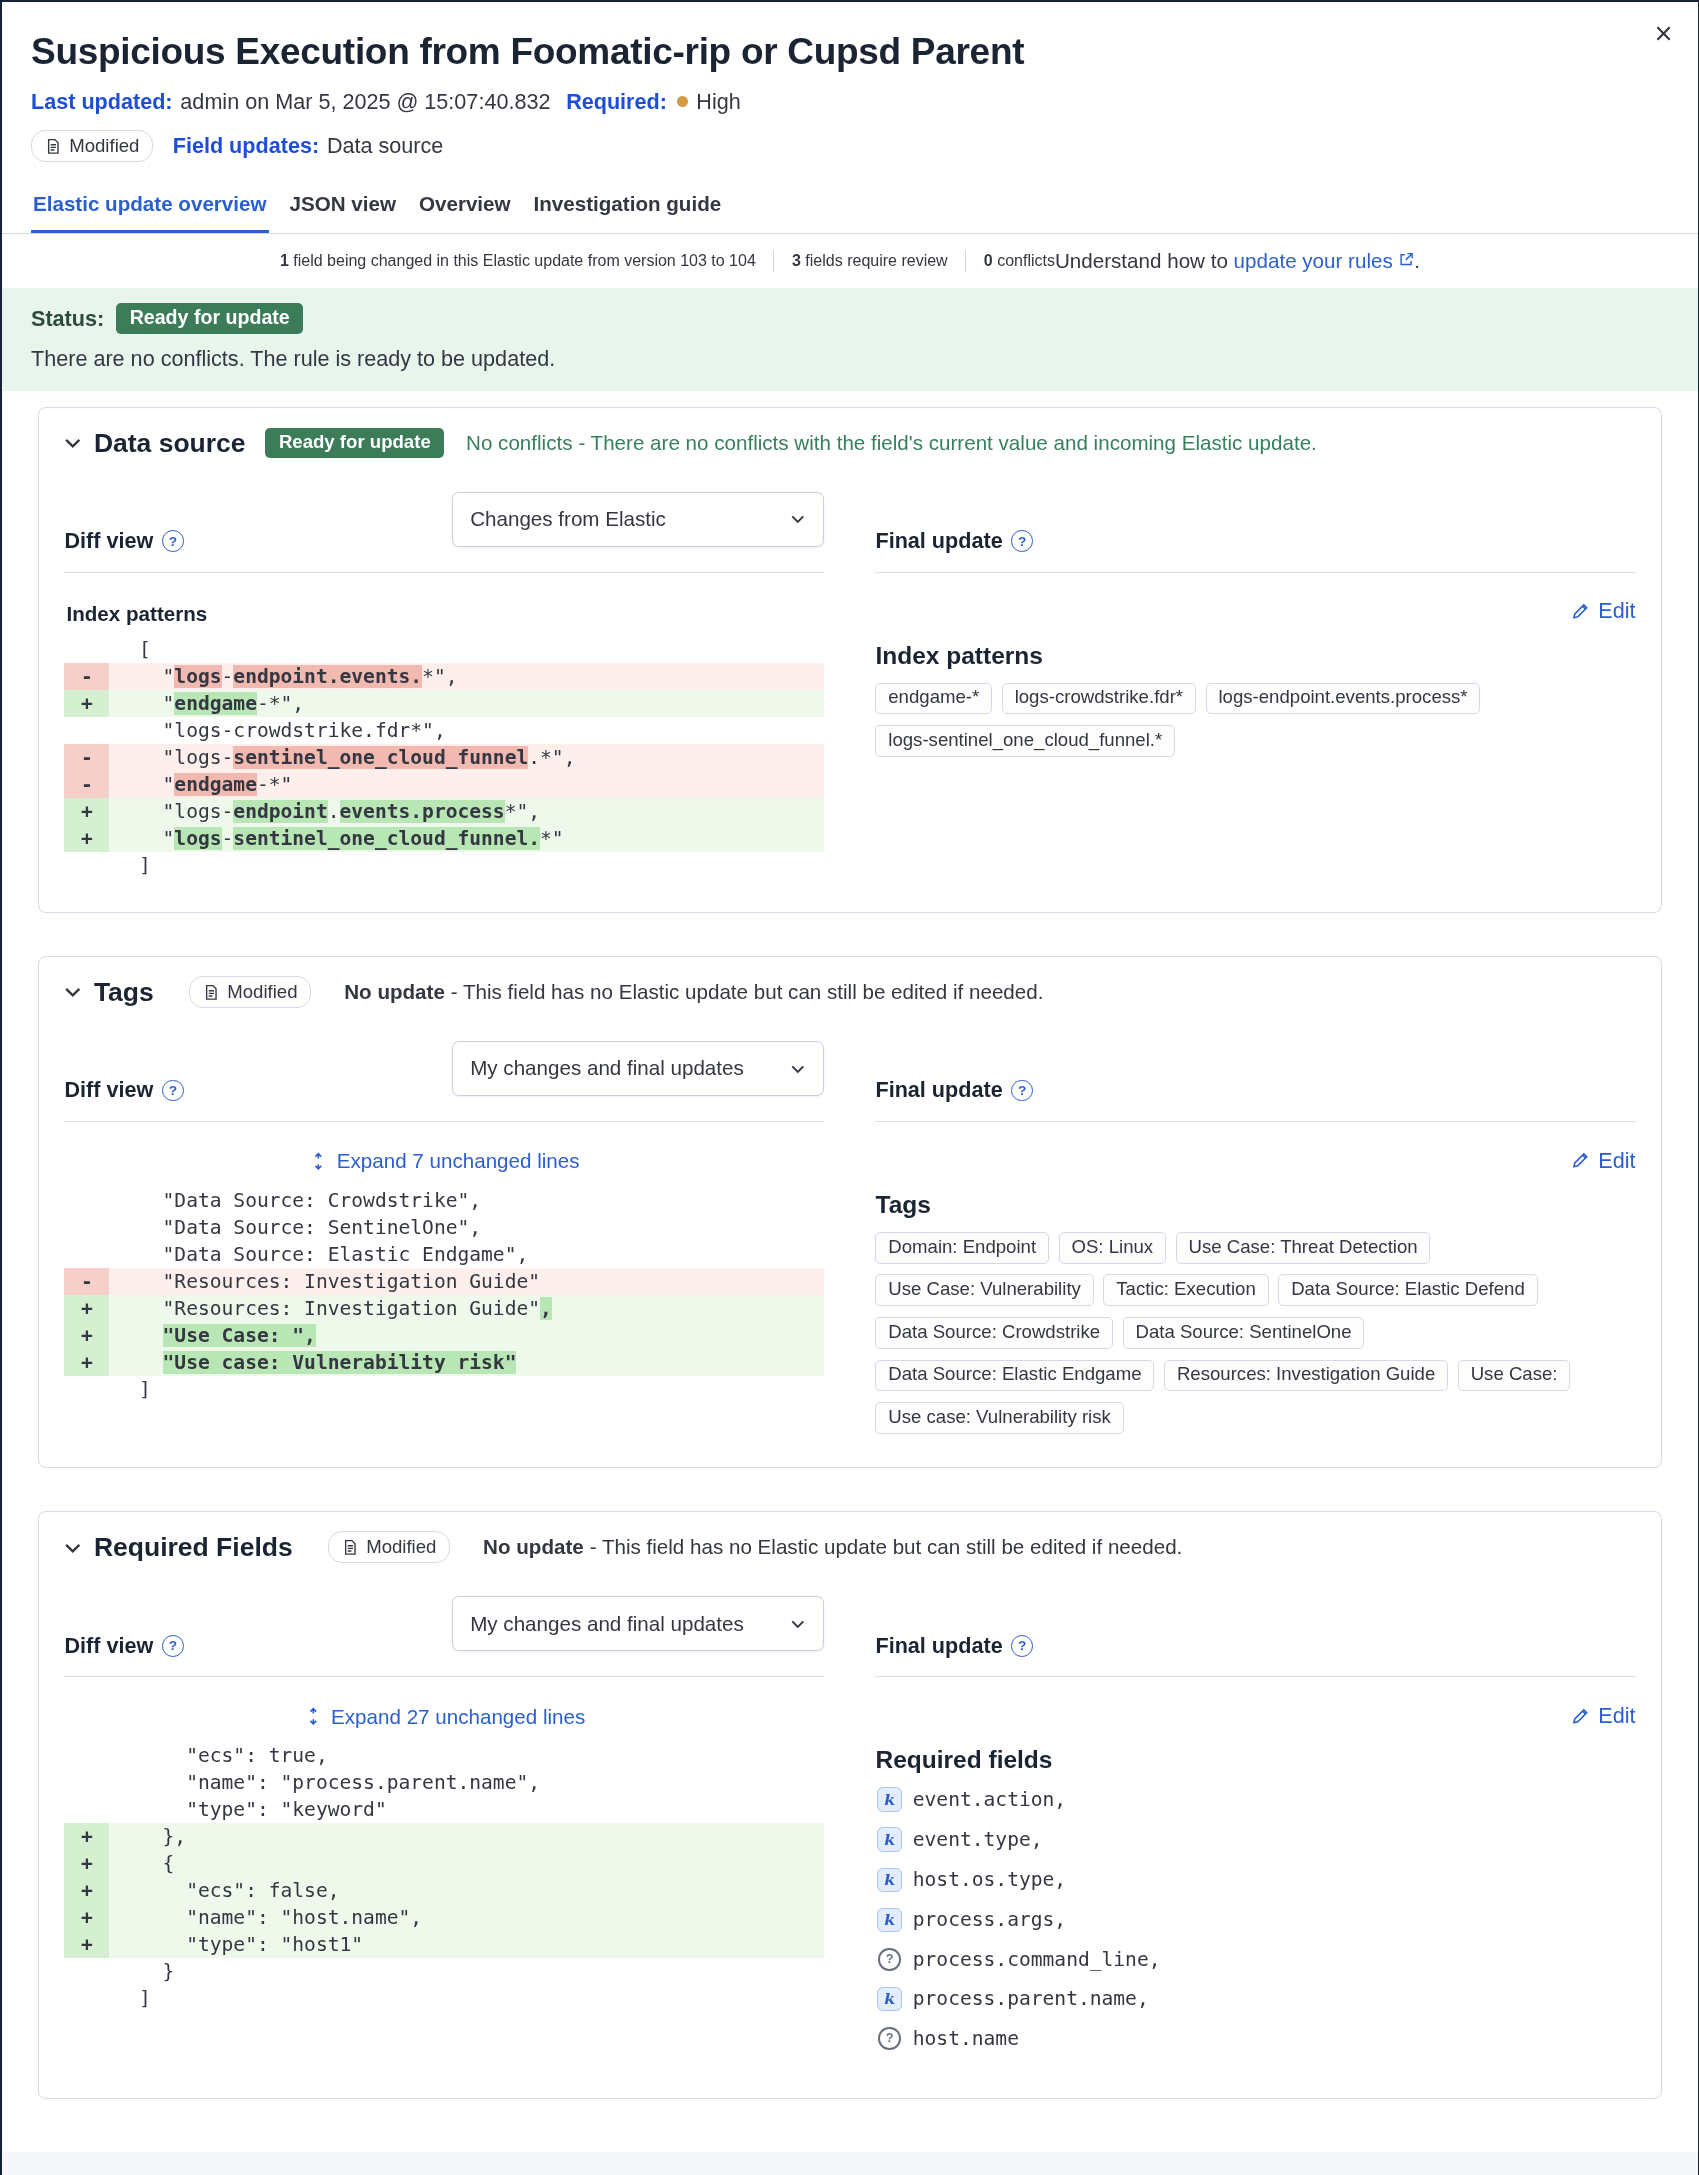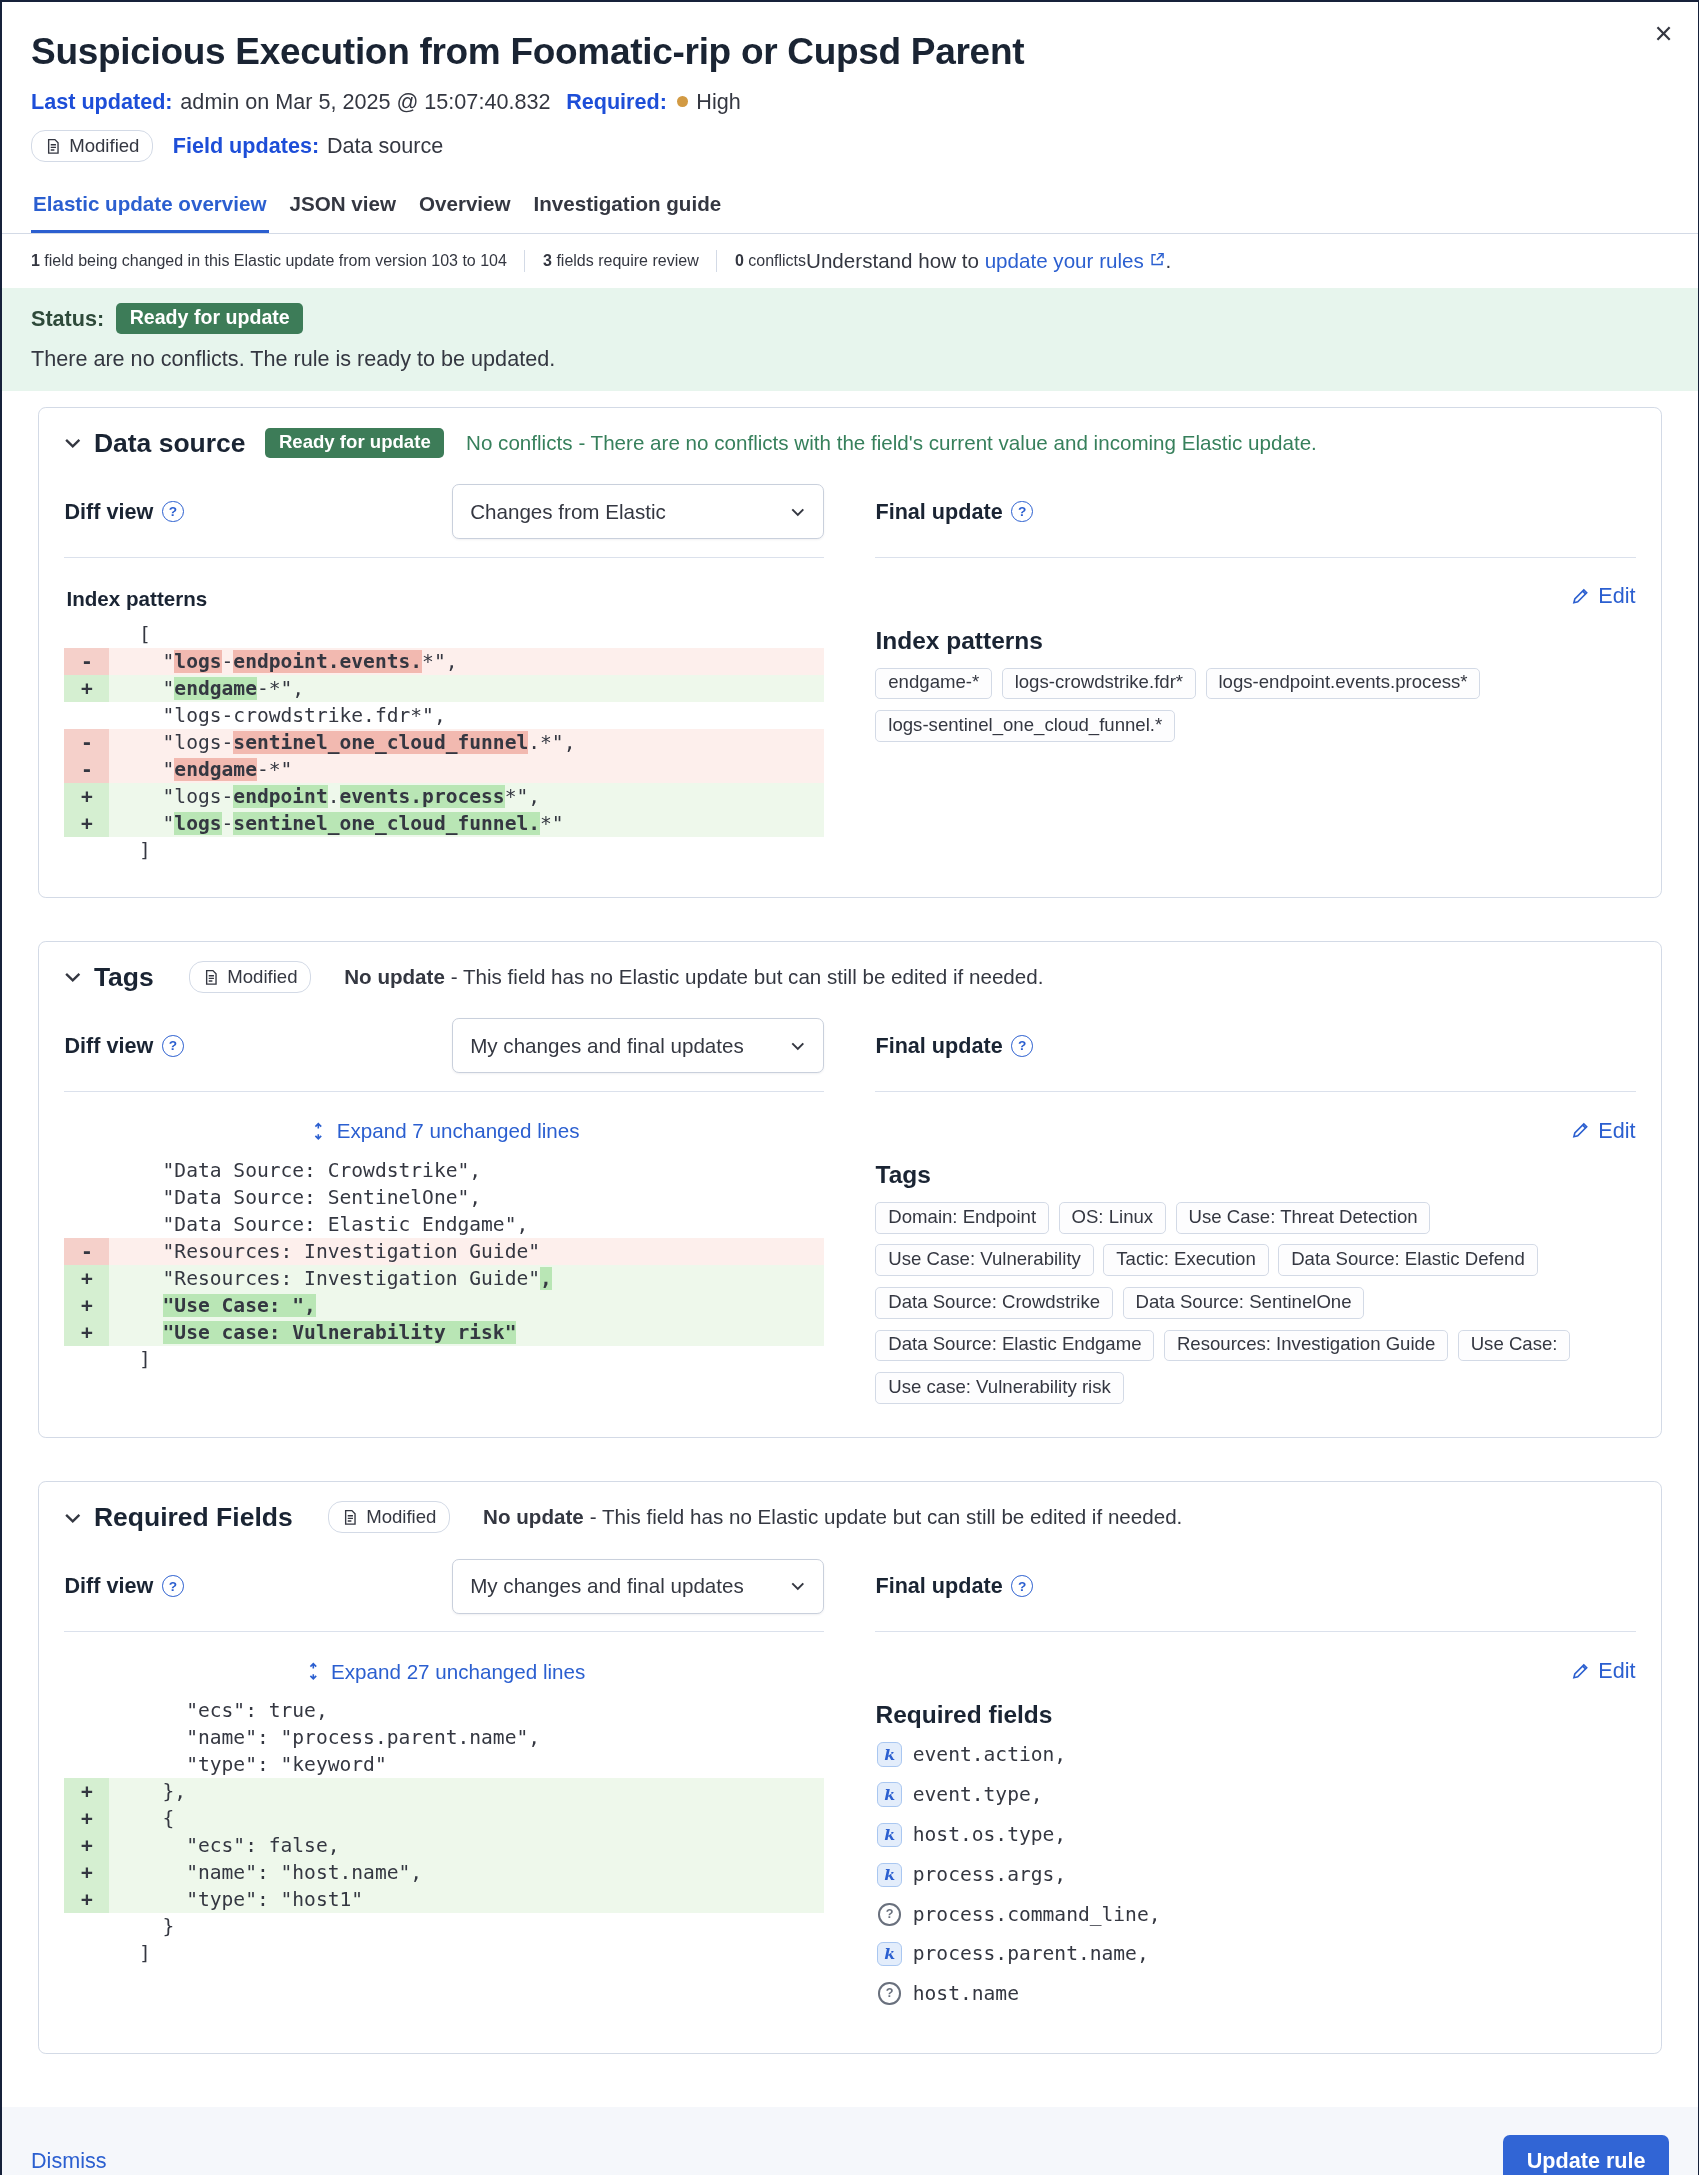--- a/index.html
+++ b/index.html
@@ -22,21 +22,21 @@
   .badge-row { margin-top:15.7px; display:flex; align-items:center; font-size:21.6px; }
   .modified-badge { display:inline-flex; align-items:center; gap:7.8px; border:1px solid #d3dae6;
                     border-radius:14px; padding:3.9px 12.7px; font-size:18.6px; color:#343741; background:#fff; }
   .modified-badge svg { width:16.7px; height:16.7px; }
   .badge-row .fu-label { margin-left:19.6px; margin-right:7.8px; }
 
   .tabs { margin-top:23.5px; padding:0 29px; display:flex; gap:19px; border-bottom:1px solid #d3dae6; }
   .tab { font-size:20.6px; font-weight:700; color:#343741; padding:5.9px 2px 17.6px 2px; cursor:pointer; }
   .tab.active { color:#2b5fd0; box-shadow:inset 0 -2.9px 0 #2b5fd0; }
 
-  .summary { padding:14.7px 29px; display:flex; justify-content:flex-start; align-items:center; }
+  .summary { padding:14.7px 29px; display:flex; justify-content:center; align-items:center; }
   .summary-left { display:flex; align-items:center; font-size:16px; color:#343741; }
   .summary-left b { font-weight:700; }
   .sep { width:1px; height:21.6px; background:#d3dae6; margin:0 17.6px; }
   .summary-right { font-size:20.6px; color:#343741; display:flex; align-items:center; }
   .summary-right a { display:inline-flex; align-items:center; gap:4.9px; color:#2b5fd0; }
   .ext-icon svg { width:16.7px; height:16.7px; }
 
   .callout { background:#e7f5ed; padding:15.7px 29px 19.6px 29px; }
   .callout-title { display:flex; align-items:center; font-size:21.6px; }
   .callout-title .b { color:#2e4a3a; }
@@ -51,21 +51,21 @@
   .panel-head h2 { font-size:26.5px; font-weight:700; color:#1a2433; margin-right:19.6px; }
   .panel-head .badge-green { margin-left:0; margin-right:21.6px; font-size:18.6px; }
   .status-green { font-size:20.6px; color:#37805c; }
   .status-green b { font-weight:400; margin-right:5.9px; }
   .panel-head .modified-badge { margin-right:33px; }
   .no-update { font-size:20.6px; color:#343741; }
   .no-update b { font-weight:700; margin-right:5.9px; }
 
   .panel-body { margin-top:25.5px; display:grid; grid-template-columns:1fr 1fr; column-gap:51px; padding-left:3.9px; }
   .col-head { display:flex; justify-content:space-between; align-items:center; min-height:55px; }
-  .col-label { font-size:21.6px; font-weight:700; color:#1a2433; display:inline-flex; align-items:center; gap:8.8px; }
+  .col-label { font-size:21.6px; font-weight:700; color:#1a2433; display:inline-flex; align-items:center; gap:8.8px;margin-top:44px; }
   .help { width:21.6px; height:21.6px; border:1.5px solid #2b5fd0; border-radius:50%; color:#2b5fd0;
           font-size:13.7px; font-weight:700; display:inline-flex; align-items:center; justify-content:center; cursor:pointer; }
   .select { display:inline-flex; align-items:center; justify-content:space-between; gap:23.5px;
             min-width:372px; height:55px; border:1px solid #c9d0dc; border-radius:6.9px; background:#fff;
             box-shadow:0 1px 2px rgba(60,70,90,0.08); font-size:20.6px; color:#343741; padding:0 15.7px 0 16.7px; cursor:pointer; }
   .select svg { width:19.6px; height:19.6px; color:#343741; flex:none; }
   .hr { height:1px; background:#dbe1ec; margin-top:17.6px; }
 
   .diff-subtitle { margin:29px 0 9.8px 2px; font-size:20.6px; font-weight:700; color:#1a2433; }
   .expand-row { margin:27.4px 0 13.7px 0; display:flex; justify-content:center; }

